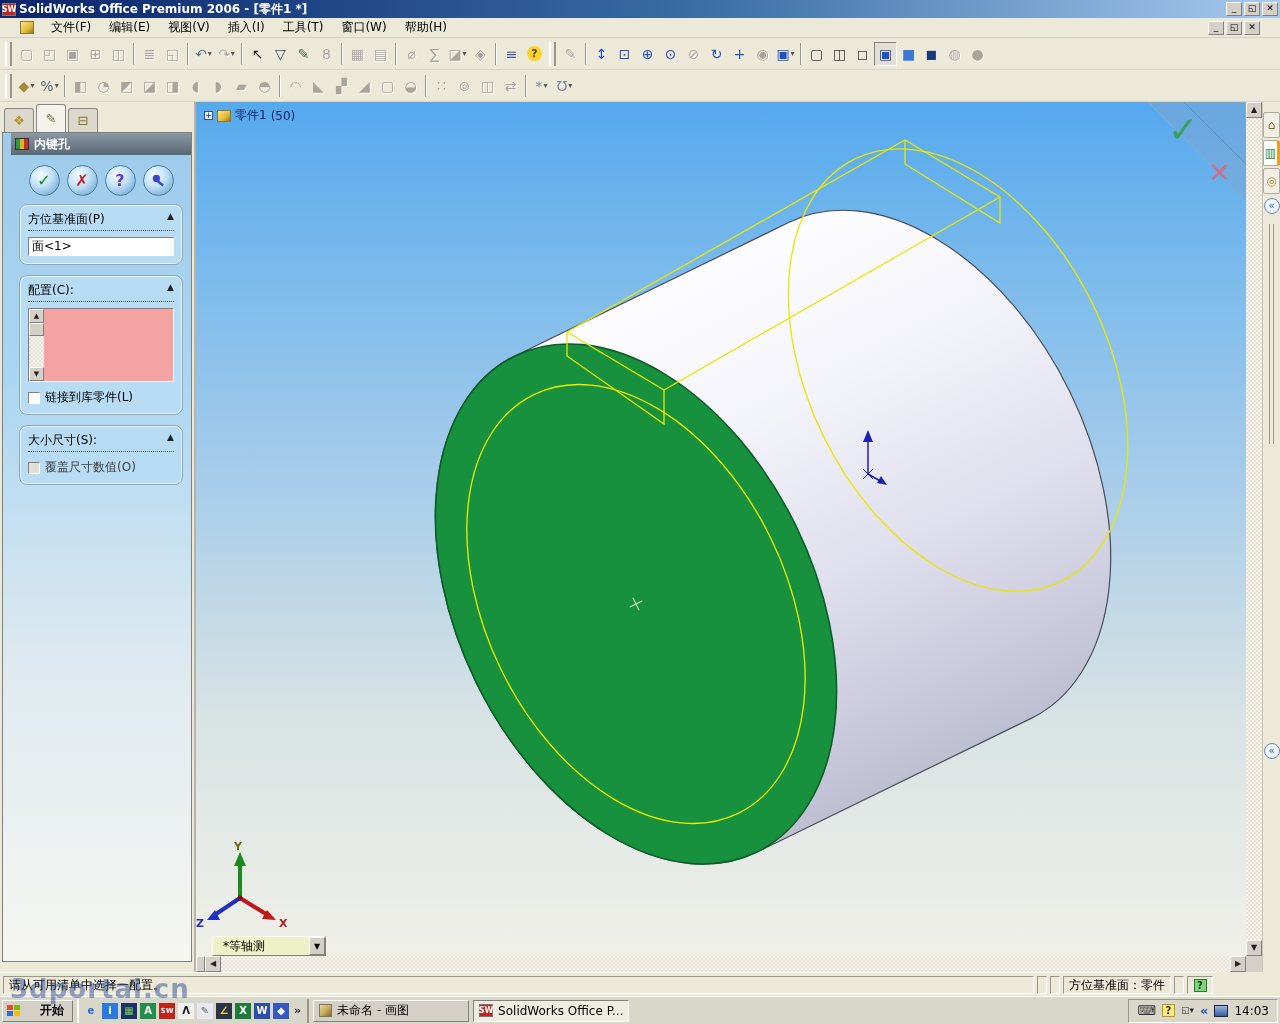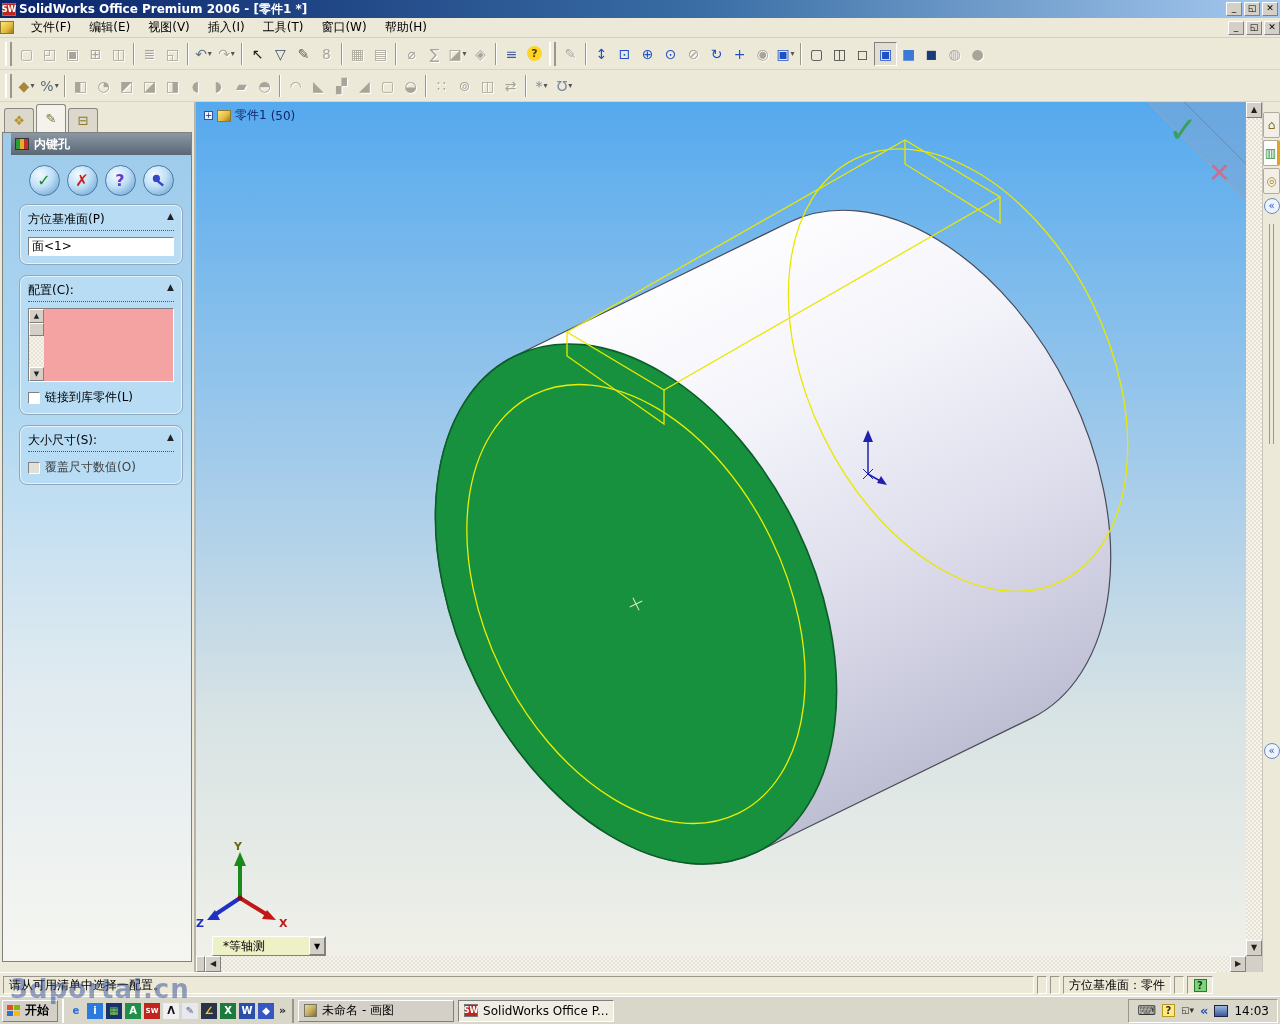--- a/index.html
+++ b/index.html
@@ -13,21 +13,21 @@
     display:flex; align-items:center; padding:0 2px; color:#fff; }
   .titlebar .ttl { font-weight:bold; font-size:12px; margin-left:3px; white-space:nowrap; }
   .sw-badge { width:14px; height:13px; background:#c0241c; color:#fff; font-size:8px; font-weight:bold;
     display:flex; align-items:center; justify-content:center; border:1px solid #777; }
   .winbtns { margin-left:auto; display:flex; gap:2px; }
   .winbtn { width:16px; height:14px; background:#d4d0c8; font-size:9px; line-height:11px; text-align:center;
     color:#000; border:1px solid; border-color:#fff #808080 #808080 #fff; }
 
   
   .menubar { position:absolute; left:0; top:18px; width:1280px; height:20px; background:#ece9d8;
-    display:flex; align-items:center; padding:0 0; border-bottom:1px solid #d4d0c8; }
+    display:flex; align-items:center; padding:0 20px; border-bottom:1px solid #d4d0c8; }
   .doc-ico { width:14px; height:13px; margin-right:8px;
     background:linear-gradient(135deg,#ffe680 0%,#e2b93b 60%,#9a7a1a 100%); border:1px solid #8a7a30; }
   .menu-item { padding:2px 9px; color:#000; white-space:nowrap; }
   .menubar .winbtns { margin-left:auto; }
 
   
   .toolbar { position:absolute; left:0; width:1280px; height:32px; background:#ece9d8;
     display:flex; align-items:center; padding:0 2px; border-bottom:1px solid #d8d4c8; }
   #toolbar1 { top:38px; } #toolbar2 { top:70px; }
   .tb-grip { width:7px; height:24px; margin:0 3px;
@@ -141,21 +141,21 @@
     display:flex; align-items:center; padding:0 5px; font-size:12px; color:#000; white-space:nowrap; }
   .sb-msg { flex:1; }
   .sb-blank { width:10px; padding:0; }
   .sb-help { width:26px; justify-content:center; }
   .sb-help .q { background:#7fd37f; border:1px solid #2a7a2a; width:13px; height:13px; font-size:10px;
     font-weight:bold; text-align:center; line-height:12px; color:#103a10; }
 
   
   .taskbar { position:absolute; left:0; top:996px; width:1280px; height:28px; background:#d9d6ca;
     border-top:1px solid #fff; display:flex; align-items:center; padding:0 2px; gap:4px; }
-  .start-btn { height:22px; display:flex; align-items:center; gap:4px; padding:0 8px 0 4px;
+  .start-btn { height:22px; display:flex; align-items:center; gap:19px; padding:0 8px 0 4px;
     background:#d4d0c8; border:1px solid; border-color:#fff #808080 #808080 #fff; font-weight:bold; }
   .winflag { width:14px; height:12px; display:grid; grid-template-columns:6px 6px; grid-template-rows:5px 5px; gap:1px; }
   .winflag i { display:block; }
   .qlaunch { display:flex; align-items:center; gap:3px; padding:0 4px;
     border-left:2px solid #fff; border-right:2px solid #9a968a; height:24px; }
   .ql-ico { width:16px; height:16px; display:flex; align-items:center; justify-content:center;
     font-size:10px; font-weight:bold; }
   .ql-more { font-size:11px; font-weight:bold; color:#222; padding:0 2px; }
   .taskbtn { width:156px; height:22px; background:#d4d0c8; border:1px solid; border-color:#fff #808080 #808080 #fff;
     display:flex; align-items:center; gap:5px; padding:0 5px; font-size:12px; white-space:nowrap; overflow:hidden; }

